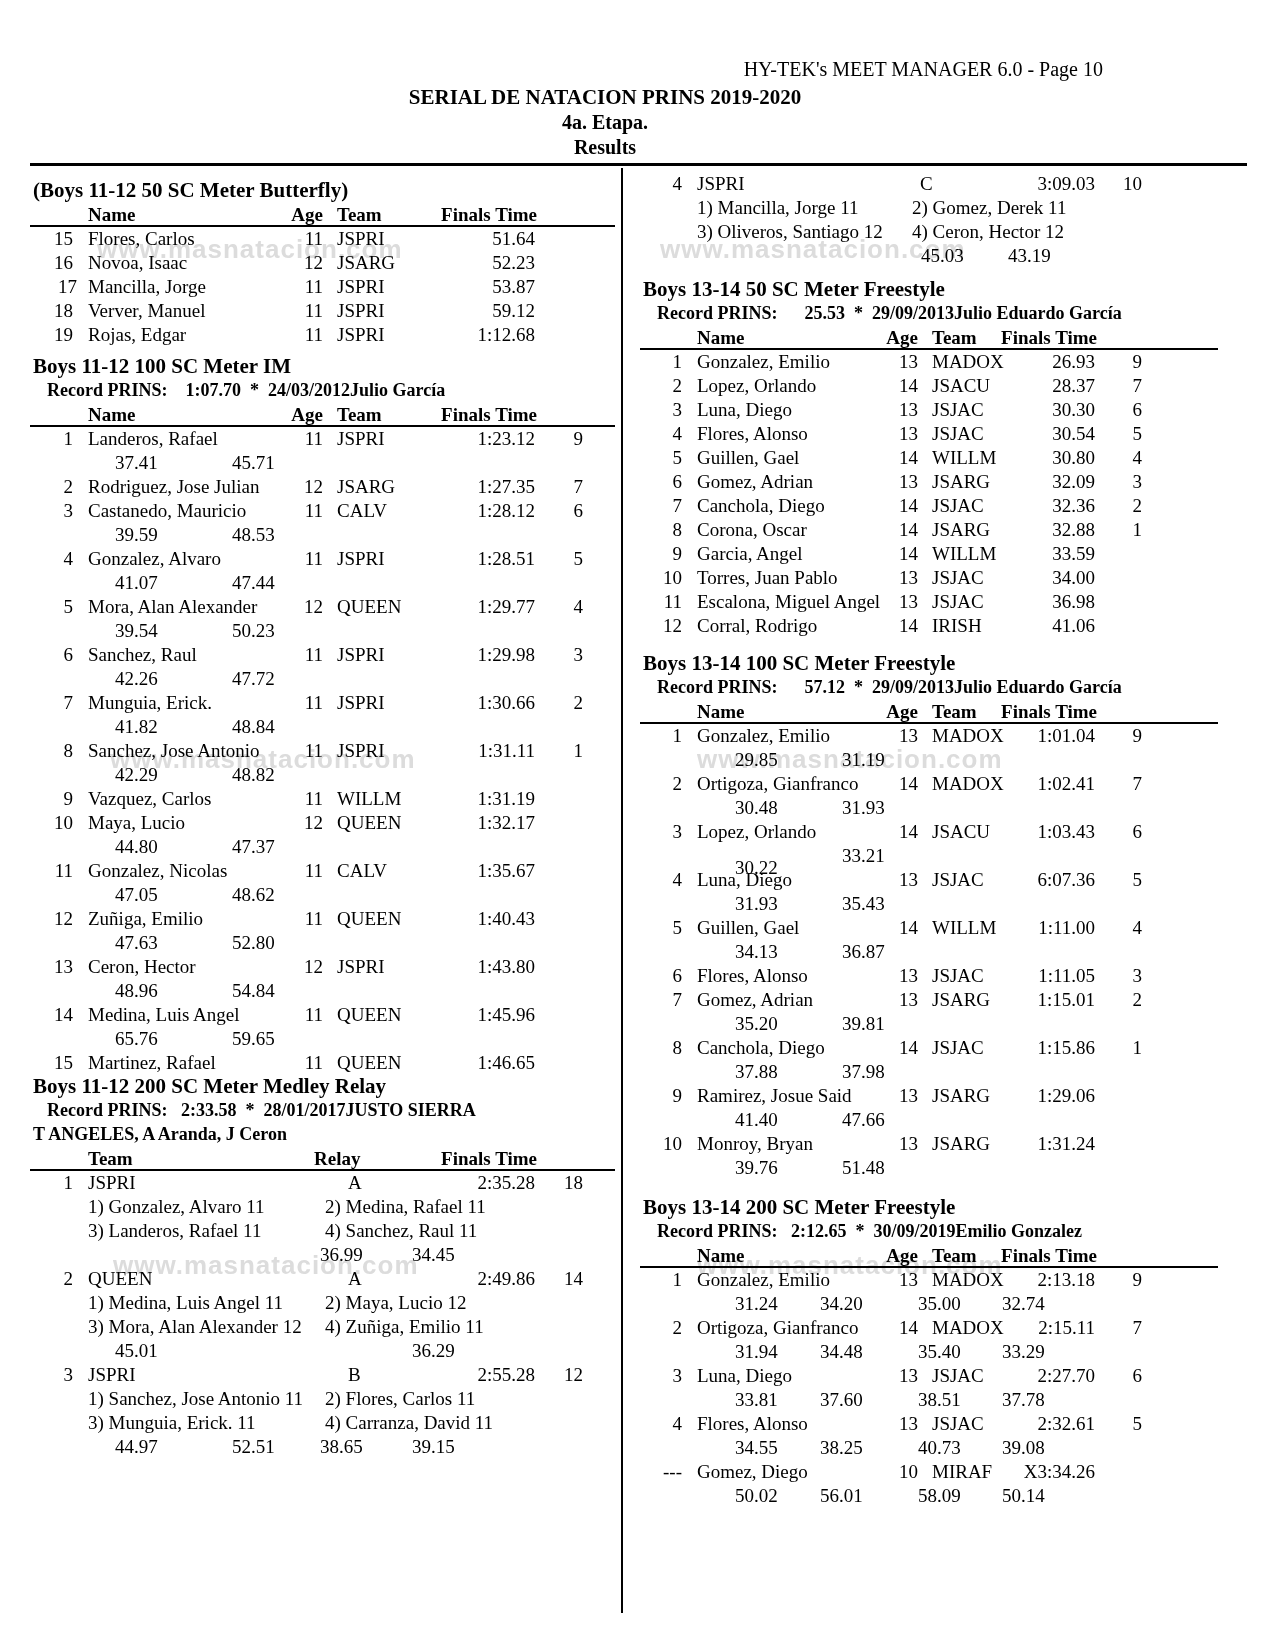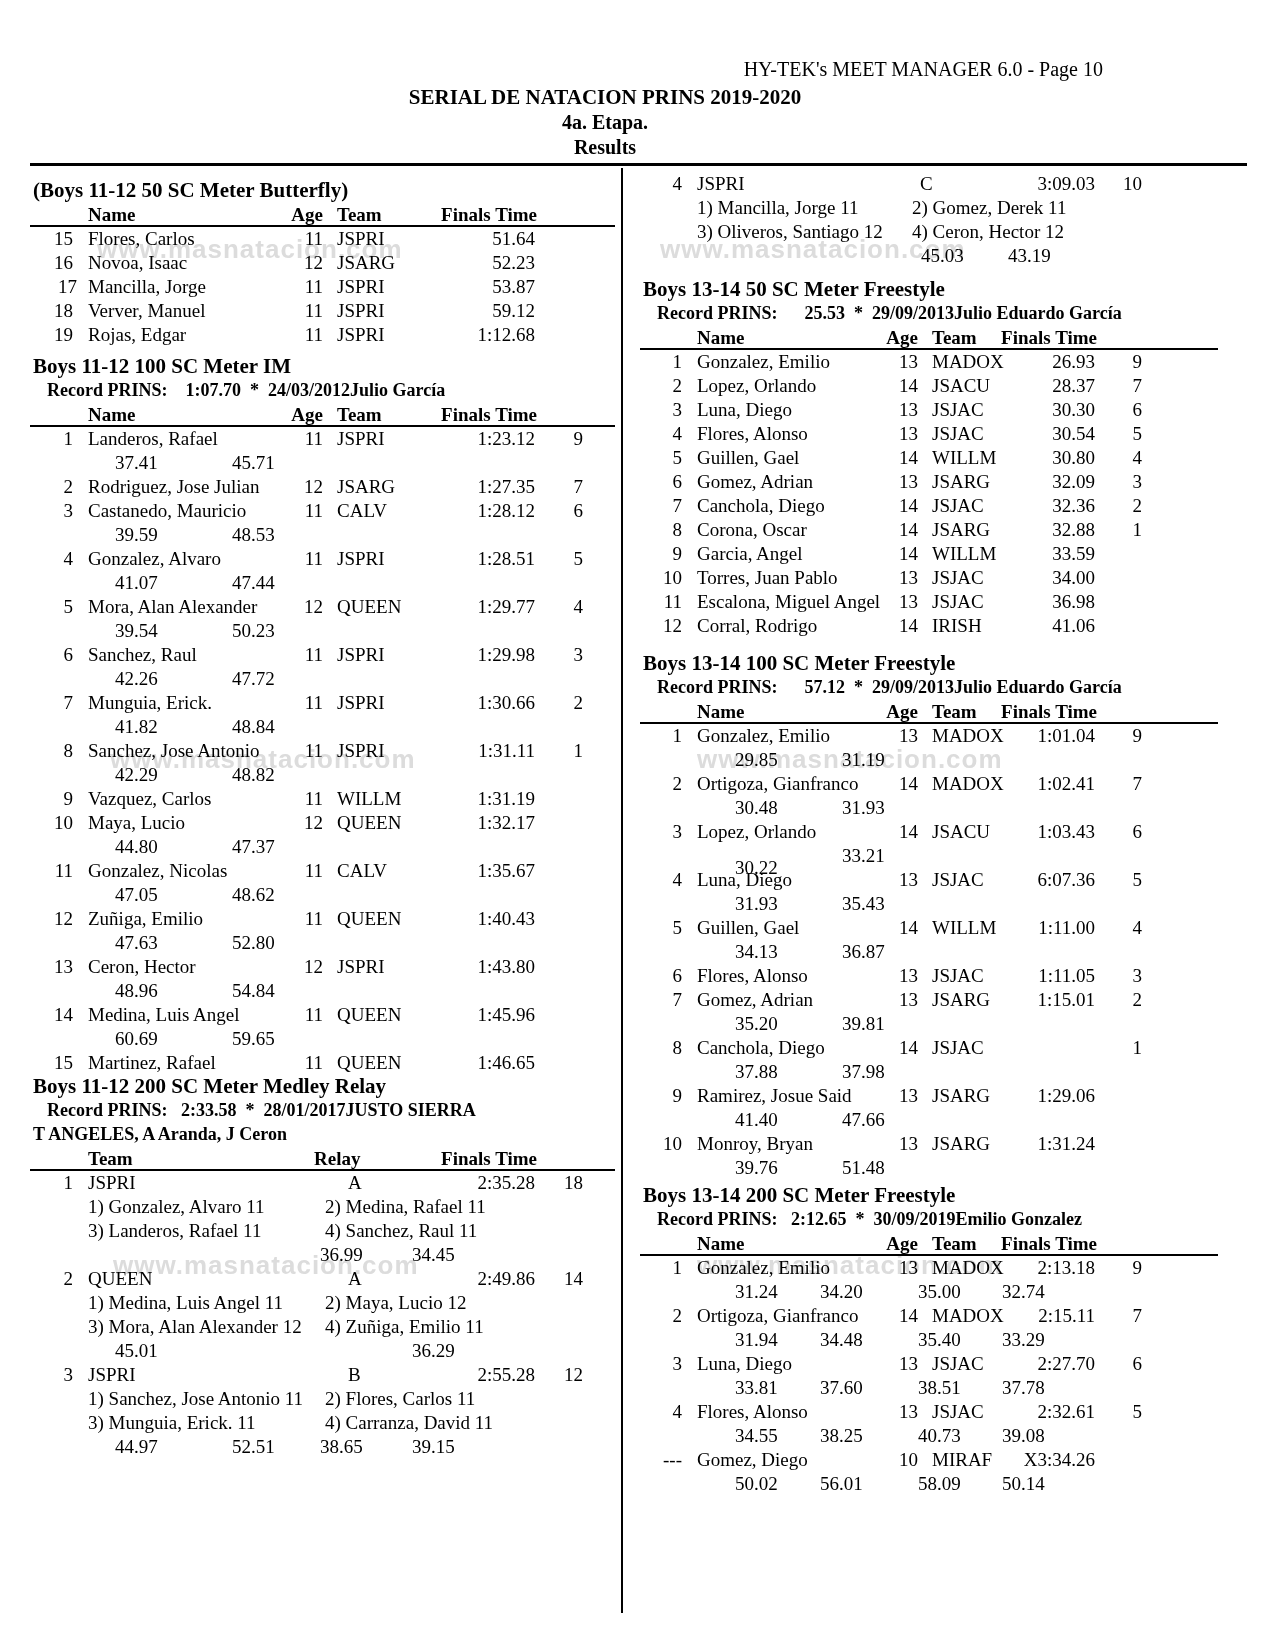--- a/index.html
+++ b/index.html
@@ -60,21 +60,21 @@
           <span class="c" style="left: 0px; width: 505px; text-align: right;">51.64</span>
         </div>
         <div class="ln">
           <span class="c" style="left: 0px; width: 43px; text-align: right;">16</span>
           <span class="c" style="left: 58px;">Novoa, Isaac</span>
           <span class="c" style="left: 0px; width: 293px; text-align: right;">12</span>
           <span class="c" style="left: 307px;">JSARG</span>
           <span class="c" style="left: 0px; width: 505px; text-align: right;">52.23</span>
         </div>
         <div class="ln">
-          <span class="c" style="left: 16px; width: 43px; text-align: center;">17</span>
+          <span class="c" style="left: 4px; width: 43px; text-align: right;">17</span>
           <span class="c" style="left: 58px;">Mancilla, Jorge</span>
           <span class="c" style="left: 0px; width: 293px; text-align: right;">11</span>
           <span class="c" style="left: 307px;">JSPRI</span>
           <span class="c" style="left: 0px; width: 505px; text-align: right;">53.87</span>
         </div>
         <div class="ln">
           <span class="c" style="left: 0px; width: 43px; text-align: right;">18</span>
           <span class="c" style="left: 58px;">Verver, Manuel</span>
           <span class="c" style="left: 0px; width: 293px; text-align: right;">11</span>
           <span class="c" style="left: 307px;">JSPRI</span>
@@ -245,21 +245,21 @@
           <span class="c" style="left: 202px;">54.84</span>
         </div>
         <div class="ln">
           <span class="c" style="left: 0px; width: 43px; text-align: right;">14</span>
           <span class="c" style="left: 58px;">Medina, Luis Angel</span>
           <span class="c" style="left: 0px; width: 293px; text-align: right;">11</span>
           <span class="c" style="left: 307px;">QUEEN</span>
           <span class="c" style="left: 0px; width: 505px; text-align: right;">1:45.96</span>
         </div>
         <div class="ln">
-          <span class="c" style="left: 85px;">60.69</span>
+          <span class="c" style="left: 85px;">65.76</span>
           <span class="c" style="left: 202px;">59.65</span>
         </div>
         <div class="ln">
           <span class="c" style="left: 0px; width: 43px; text-align: right;">15</span>
           <span class="c" style="left: 58px;">Martinez, Rafael</span>
           <span class="c" style="left: 0px; width: 293px; text-align: right;">11</span>
           <span class="c" style="left: 307px;">QUEEN</span>
           <span class="c" style="left: 0px; width: 505px; text-align: right;">1:46.65</span>
         </div>
       </div>
@@ -558,20 +558,21 @@
         </div>
         <div class="ln">
           <span class="c" style="left: 95px;">35.20</span>
           <span class="c" style="left: 202px;">39.81</span>
         </div>
         <div class="ln">
           <span class="c" style="left: 0px; width: 42px; text-align: right;">8</span>
           <span class="c" style="left: 57px;">Canchola, Diego</span>
           <span class="c" style="left: 0px; width: 278px; text-align: right;">14</span>
           <span class="c" style="left: 292px;">JSJAC</span>
+          <span class="c" style="left: 0px; width: 455px; text-align: right;">1:15.86</span>
           <span class="c" style="left: 0px; width: 502px; text-align: right;">1</span>
         </div>
         <div class="ln">
           <span class="c" style="left: 95px;">37.88</span>
           <span class="c" style="left: 202px;">37.98</span>
         </div>
         <div class="ln">
           <span class="c" style="left: 0px; width: 42px; text-align: right;">9</span>
           <span class="c" style="left: 57px;">Ramirez, Josue Said</span>
           <span class="c" style="left: 0px; width: 278px; text-align: right;">13</span>
@@ -587,21 +588,21 @@
           <span class="c" style="left: 57px;">Monroy, Bryan</span>
           <span class="c" style="left: 0px; width: 278px; text-align: right;">13</span>
           <span class="c" style="left: 292px;">JSARG</span>
           <span class="c" style="left: 0px; width: 455px; text-align: right;">1:31.24</span>
         </div>
         <div class="ln">
           <span class="c" style="left: 95px;">39.76</span>
           <span class="c" style="left: 202px;">51.48</span>
         </div>
       </div>
-      <div style="margin-top: 4px;">
+      <div style="margin-top: 16px;">
         <div class="ln tl">
           <span class="c" style="left: 3px;">Boys 13-14 200 SC Meter Freestyle</span>
         </div>
         <div class="ln rl">
           <span class="c" style="left: 17px;">Record PRINS:   2:12.65  *  30/09/2019Emilio Gonzalez</span>
         </div>
         <div class="ln hl">
           <span class="c" style="left: 57px;">Name</span>
           <span class="c" style="left: 0px; width: 278px; text-align: right;">Age</span>
           <span class="c" style="left: 292px;">Team</span>

